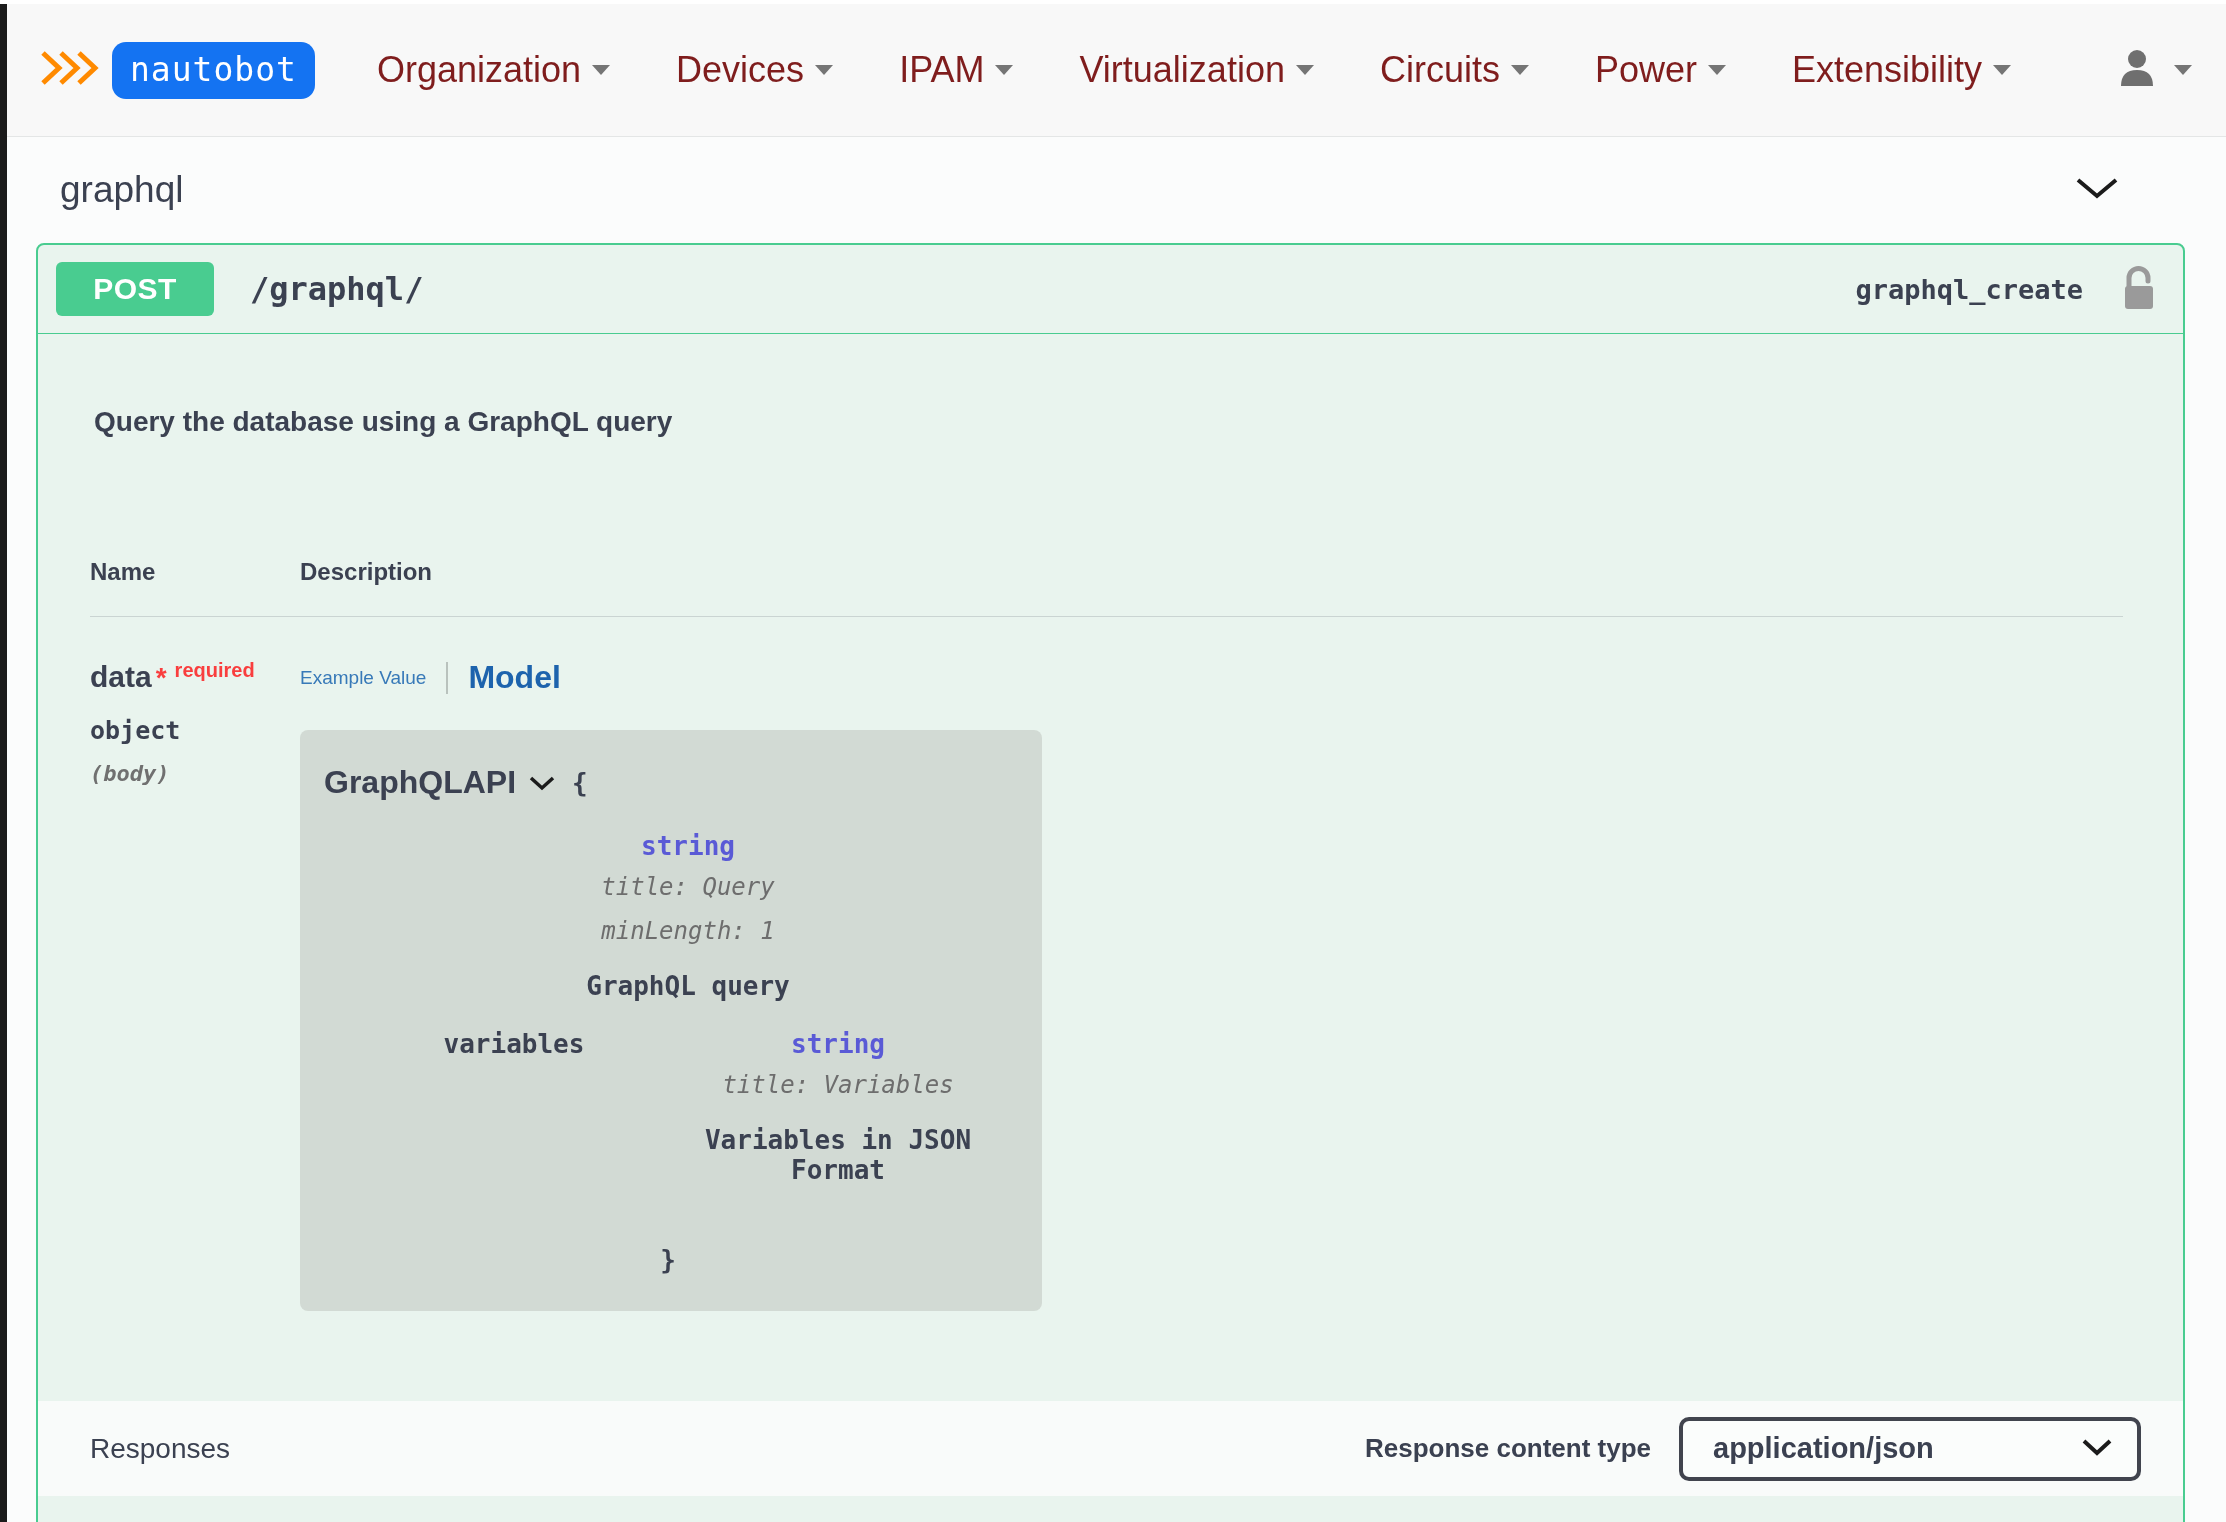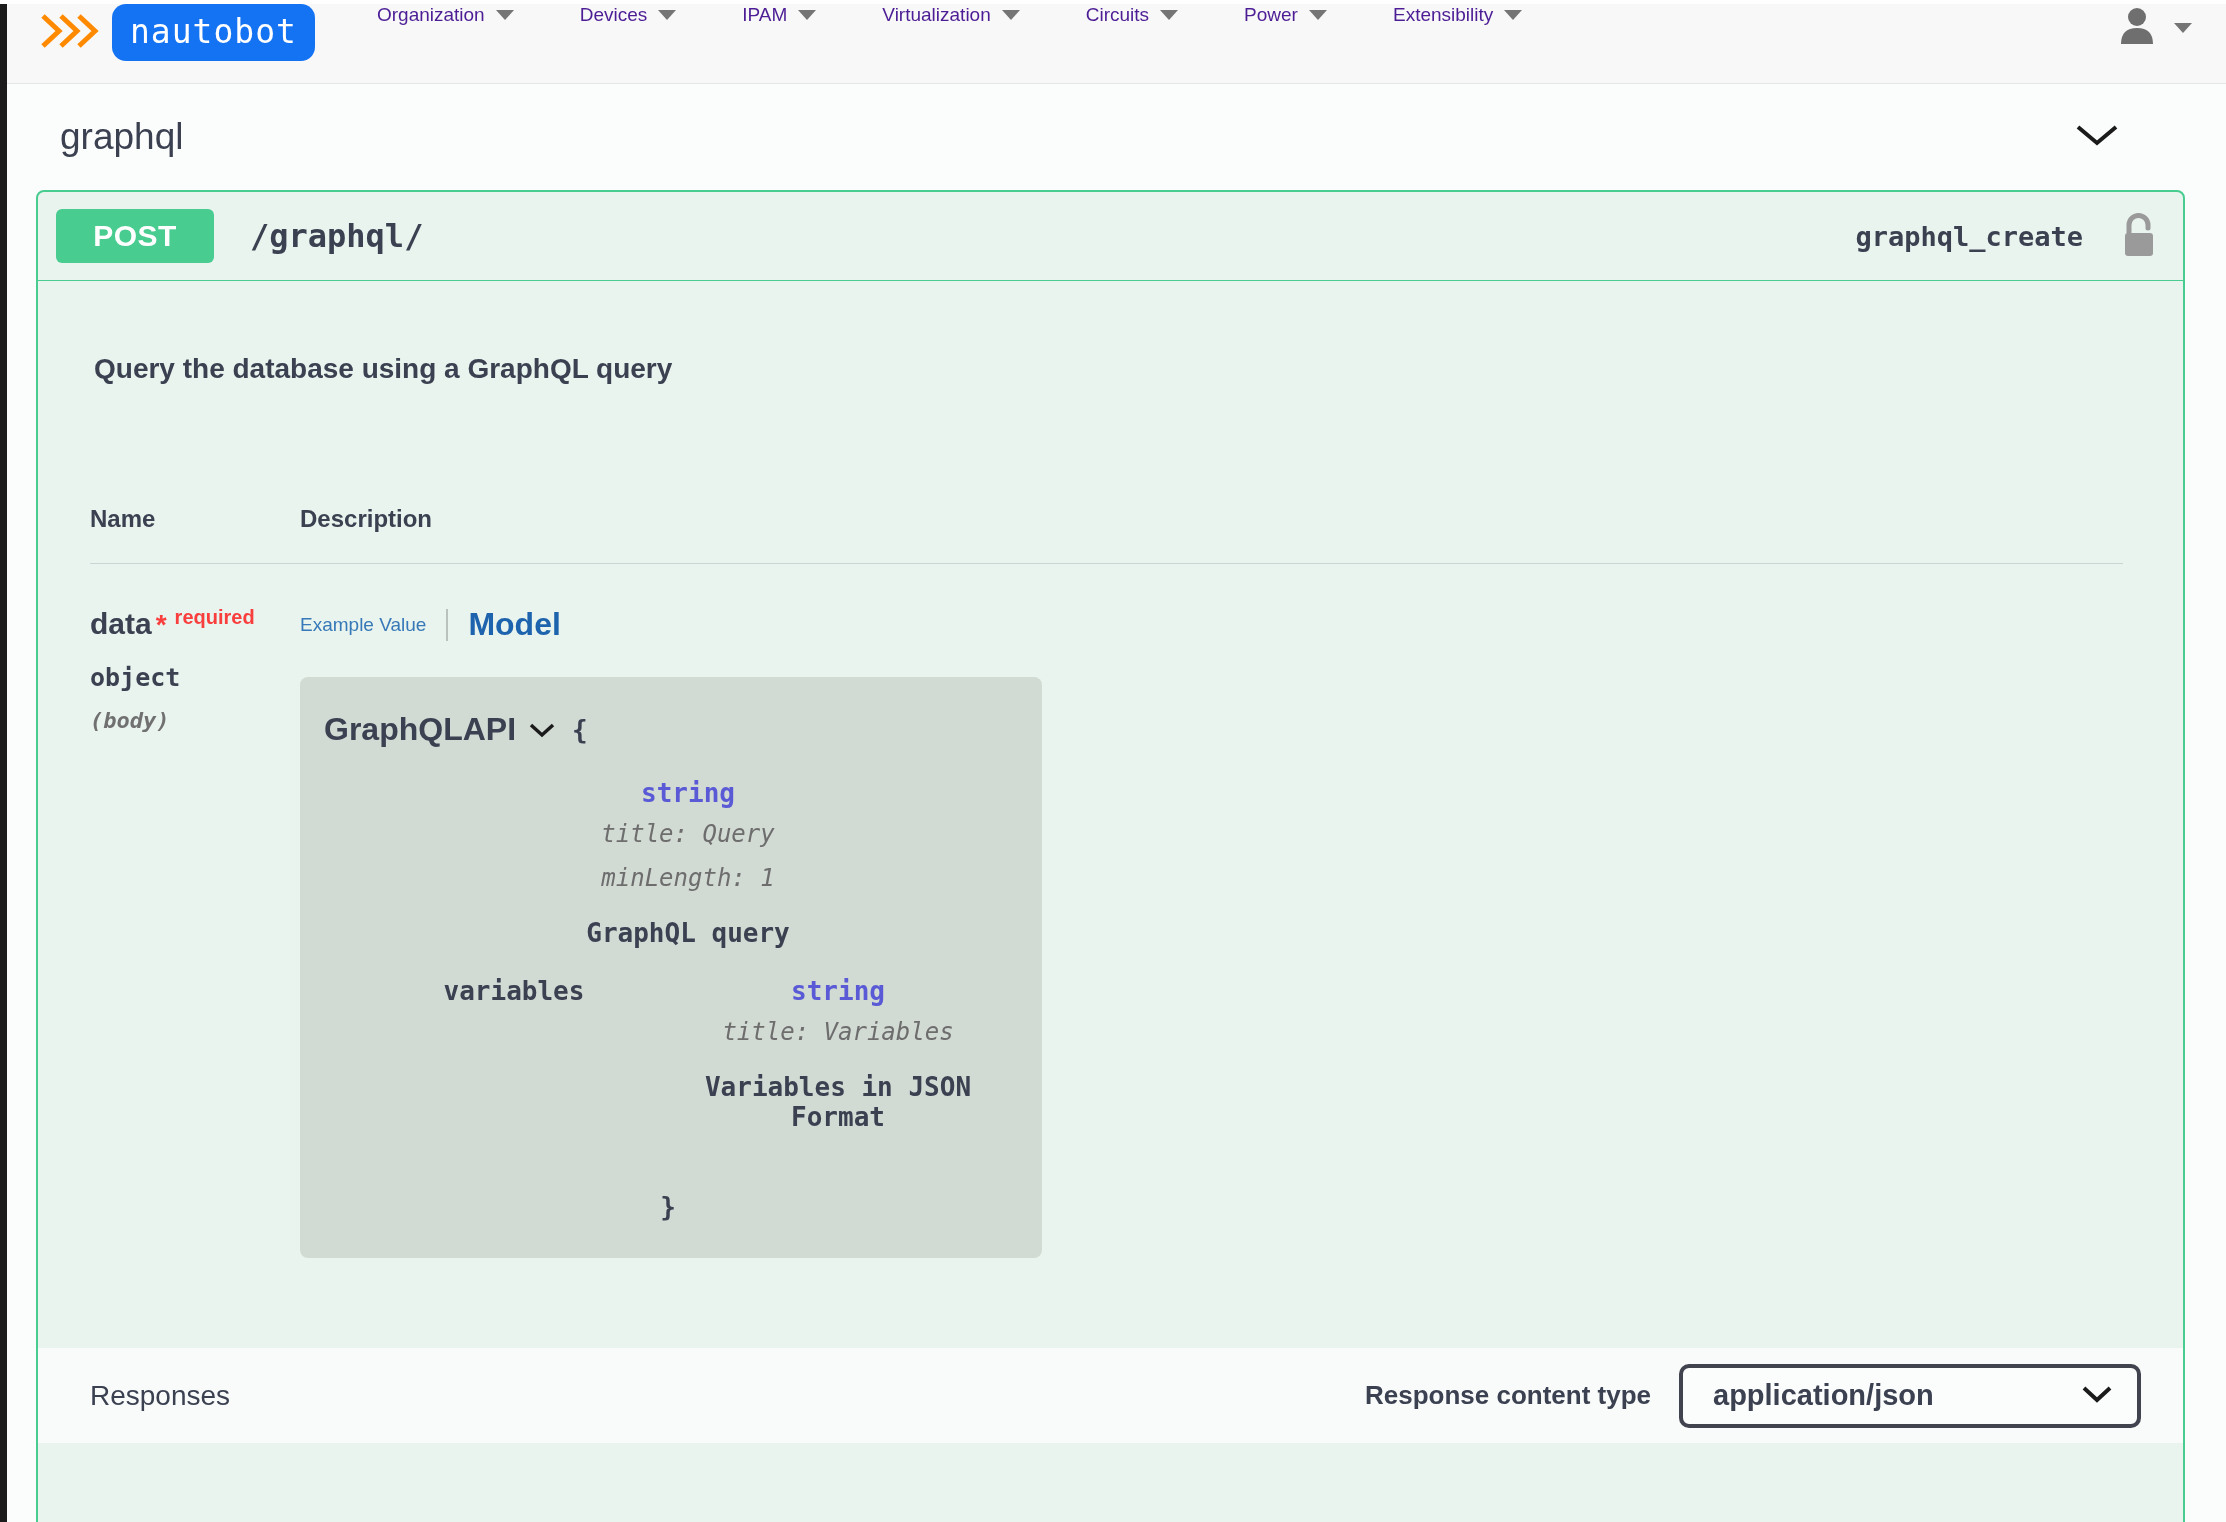--- a/index.html
+++ b/index.html
@@ -13,36 +13,36 @@
   .mono { font-family: "DejaVu Sans Mono", monospace; }
 
   
   .window-edge {
     position: absolute; left: 0; top: 4px; width: 7px; height: 1518px;
     background: #1b1b1b; z-index: 40;
   }
 
   
   .navbar {
-    height: 84px; background: #f8f8f8;
+    height: 137px; background: #f8f8f8;
     border-top: 4px solid #ffffff;
     border-bottom: 1px solid #e4e6e6;
-    display: flex; align-items: flex-start;
+    display: flex; align-items: center;
     padding: 0 34px 0 40px;
   }
   .brand { display: flex; align-items: center; gap: 10px; }
   .brand-chevrons { display: block; }
   .logo-pill {
     background: #1473f2; color: #ffffff;
     font-family: "DejaVu Sans Mono", monospace;
     font-size: 33px; letter-spacing: 1px;
     padding: 8px 18px 10px 18px; border-radius: 14px;
   }
   .nav-items { display: flex; align-items: center; margin-left: 62px; gap: 66px; }
-  .nav-item { display: flex; align-items: center; gap: 11px; color: #4c1d95; font-size: 19px; cursor: pointer; }
+  .nav-item { display: flex; align-items: center; gap: 11px; color: #7f1d1d; font-size: 36px; cursor: pointer; }
   .caret-down {
     width: 0; height: 0; border-left: 9px solid transparent; border-right: 9px solid transparent;
     border-top: 10px solid #757575; display: inline-block;
   }
   .navbar-user { margin-left: auto; display: flex; align-items: center; gap: 16px; }
 
   
   .page-head {
     height: 106px; background: #fbfcfc;
     display: flex; align-items: center; justify-content: space-between;

